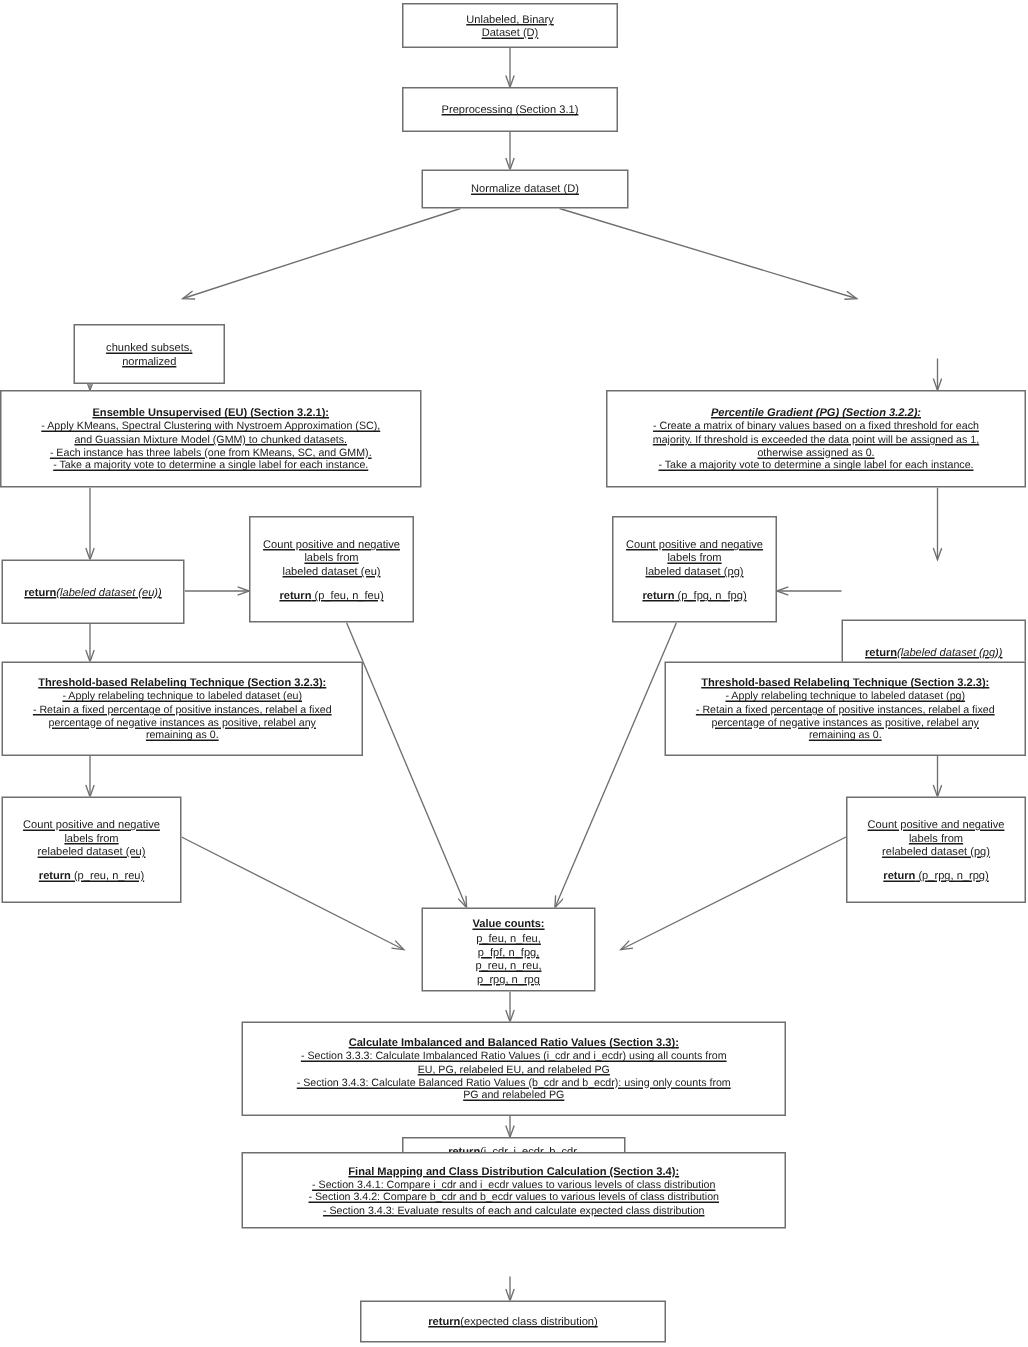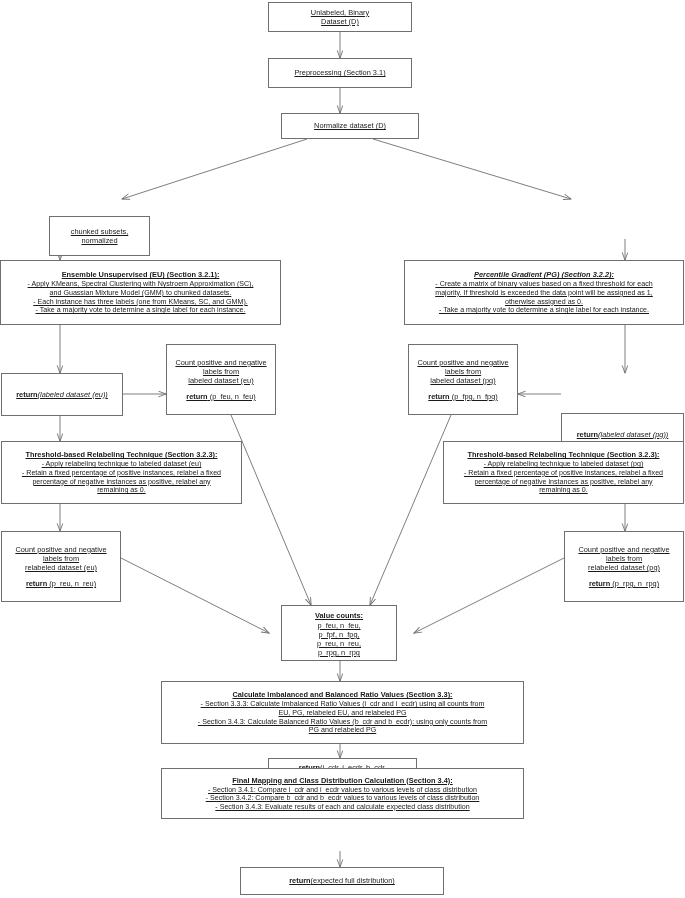--- a/index.html
+++ b/index.html
@@ -234,17 +234,17 @@
 
   <div class="node pad" style="left:161px; top:768px; width:363px; height:51px;">
     <span class="ln hd">Final Mapping and Class Distribution Calculation (Section 3.4):</span>
     <span class="ln t-body">- Section 3.4.1: Compare i_cdr and i_ecdr values to various levels of class distribution</span>
     <span class="ln t-body">- Section 3.4.2: Compare b_cdr and b_ecdr values to various levels of class distribution</span>
     <span class="ln t-body">- Section 3.4.3: Evaluate results of each and calculate expected class distribution</span>
   </div>
 
   <div class="node pad" style="left:240px; top:867px; width:204px; height:28px;">
     <span class="ln t-plain">
-      <span class="ret">return</span><span>(expected full distribution)</span>
+      <span class="ret">return</span><span>(expected class distribution)</span>
     </span>
   </div>
 
 </div>
 
 </body></html>

